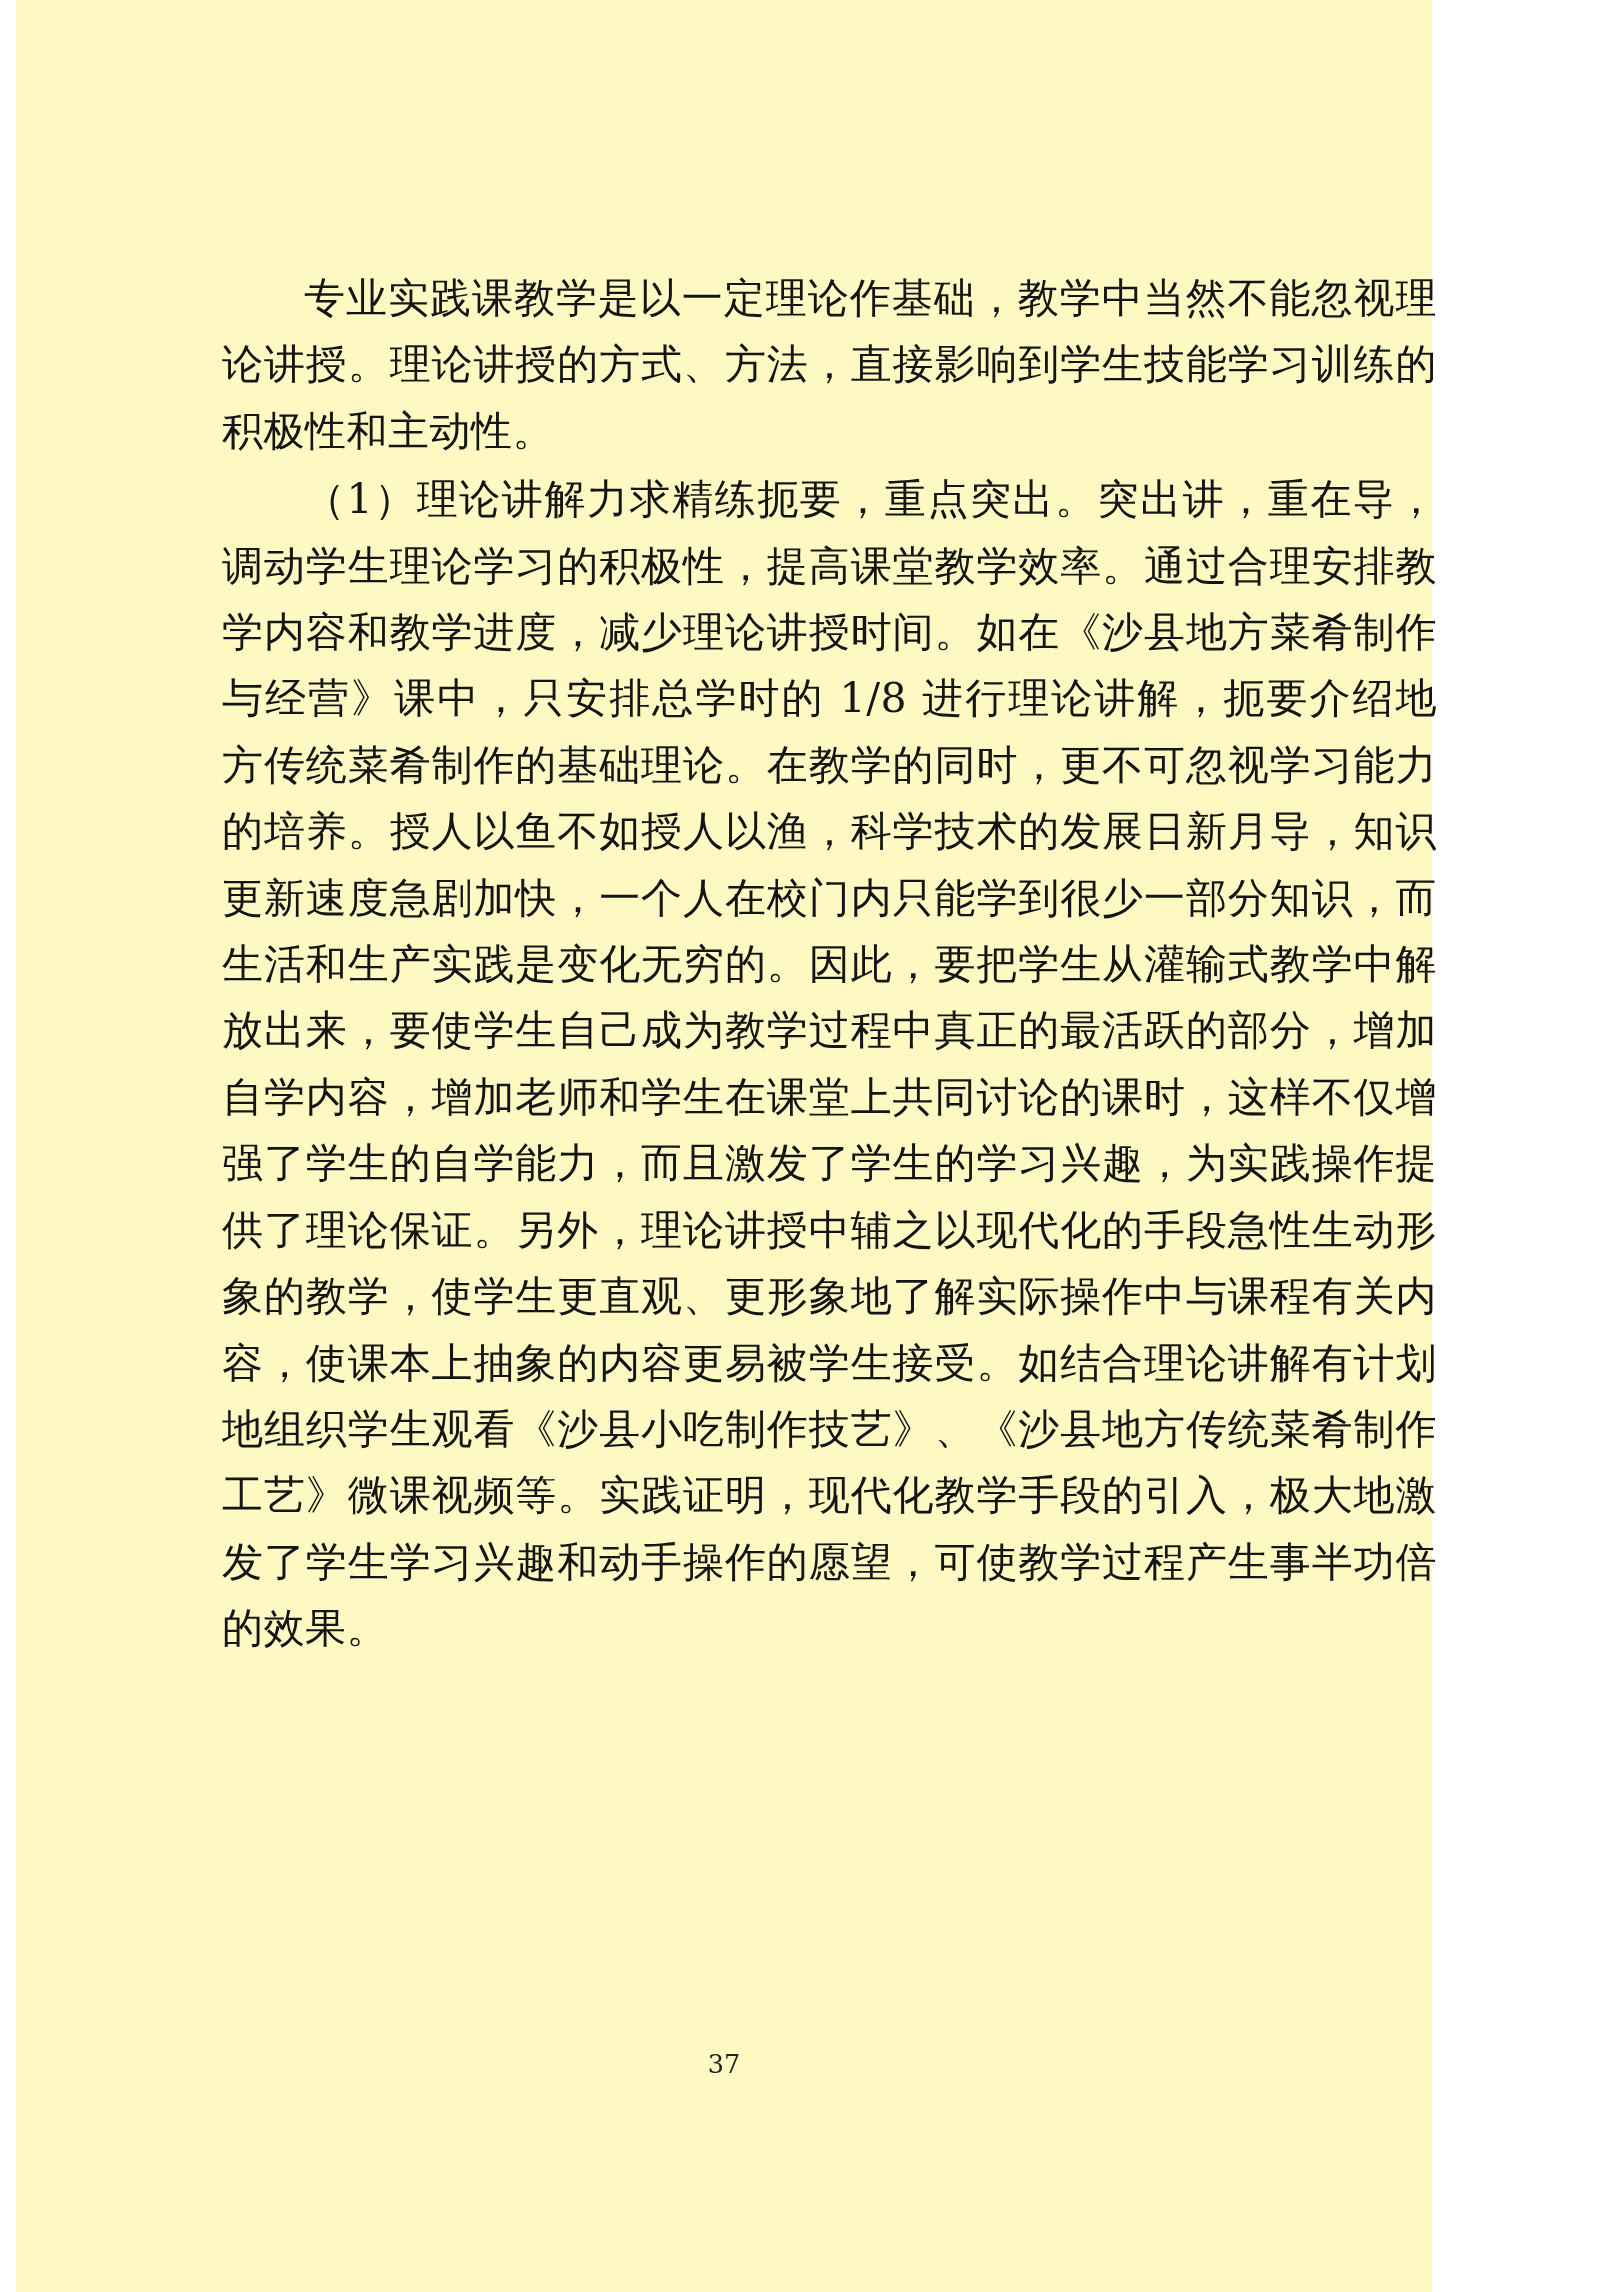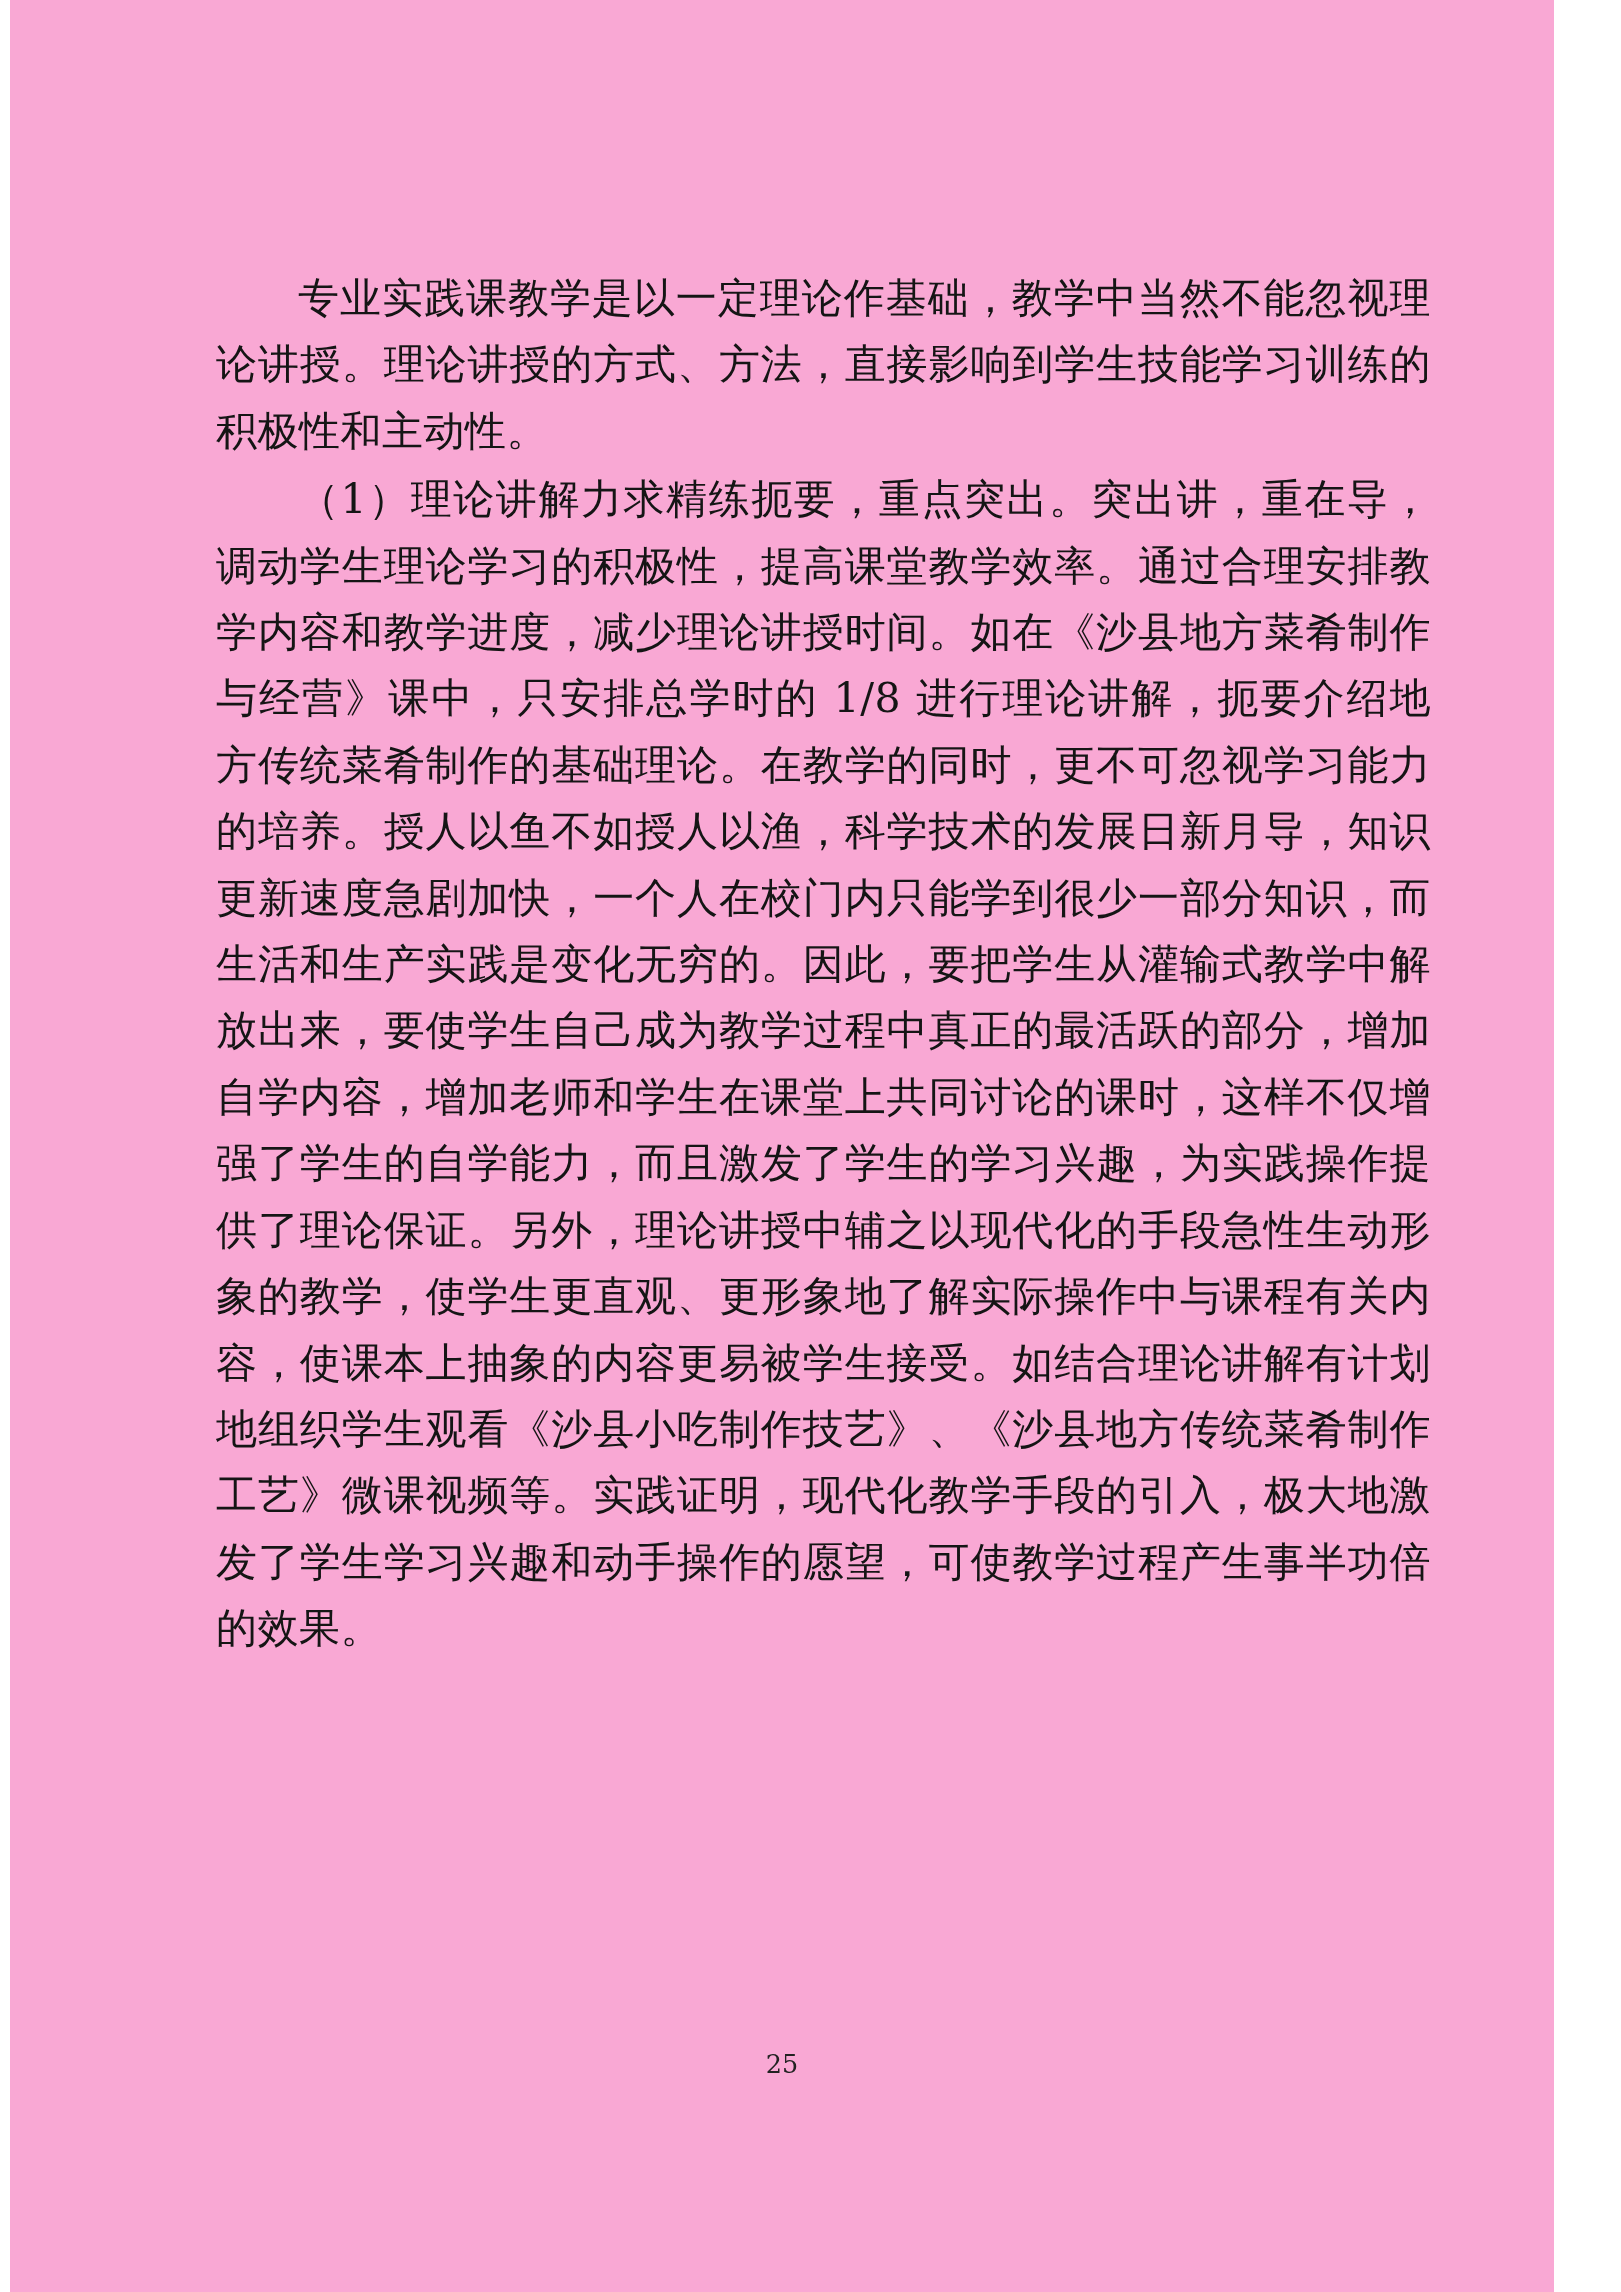--- a/index.html
+++ b/index.html
@@ -10,25 +10,25 @@
   body {
     width: 1621px;
     height: 2293px;
     font-family: "DejaVu Serif", "Liberation Serif", serif;
     color: #111111;
     position: relative;
     overflow: hidden;
   }
   .page {
     position: absolute;
-    left: 10px;
+    left: 16px;
     top: 0;
-    width: 1544px;
+    width: 1416px;
     height: 2293px;
-    background: #f9a8d4;
+    background: #fef9c3;
   }
   .content {
     position: absolute;
     left: 206px;
     top: 265px;
     width: 1215px;
   }
   .para {
     font-size: 41px;
     line-height: 1.62;
@@ -52,15 +52,15 @@
   }
 </style>
 </head>
 <body>
 
 <div class="page">
   <div class="content">
     <p class="para">专业实践课教学是以一定理论作基础，教学中当然不能忽视理论讲授。理论讲授的方式、方法，直接影响到学生技能学习训练的积极性和主动性。</p>
     <p class="para">（1）理论讲解力求精练扼要，重点突出。突出讲，重在导，调动学生理论学习的积极性，提高课堂教学效率。通过合理安排教学内容和教学进度，减少理论讲授时间。如在《沙县地方菜肴制作与经营》课中，只安排总学时的 1/8 进行理论讲解，扼要介绍地方传统菜肴制作的基础理论。在教学的同时，更不可忽视学习能力的培养。授人以鱼不如授人以渔，科学技术的发展日新月导，知识更新速度急剧加快，一个人在校门内只能学到很少一部分知识，而生活和生产实践是变化无穷的。因此，要把学生从灌输式教学中解放出来，要使学生自己成为教学过程中真正的最活跃的部分，增加自学内容，增加老师和学生在课堂上共同讨论的课时，这样不仅增强了学生的自学能力，而且激发了学生的学习兴趣，为实践操作提供了理论保证。另外，理论讲授中辅之以现代化的手段急性生动形象的教学，使学生更直观、更形象地了解实际操作中与课程有关内容，使课本上抽象的内容更易被学生接受。如结合理论讲解有计划地组织学生观看《沙县小吃制作技艺》、《沙县地方传统菜肴制作工艺》微课视频等。实践证明，现代化教学手段的引入，极大地激发了学生学习兴趣和动手操作的愿望，可使教学过程产生事半功倍的效果。</p>
   </div>
-  <div class="page-number">25</div>
+  <div class="page-number">37</div>
 </div>
 
 
 </body></html>

